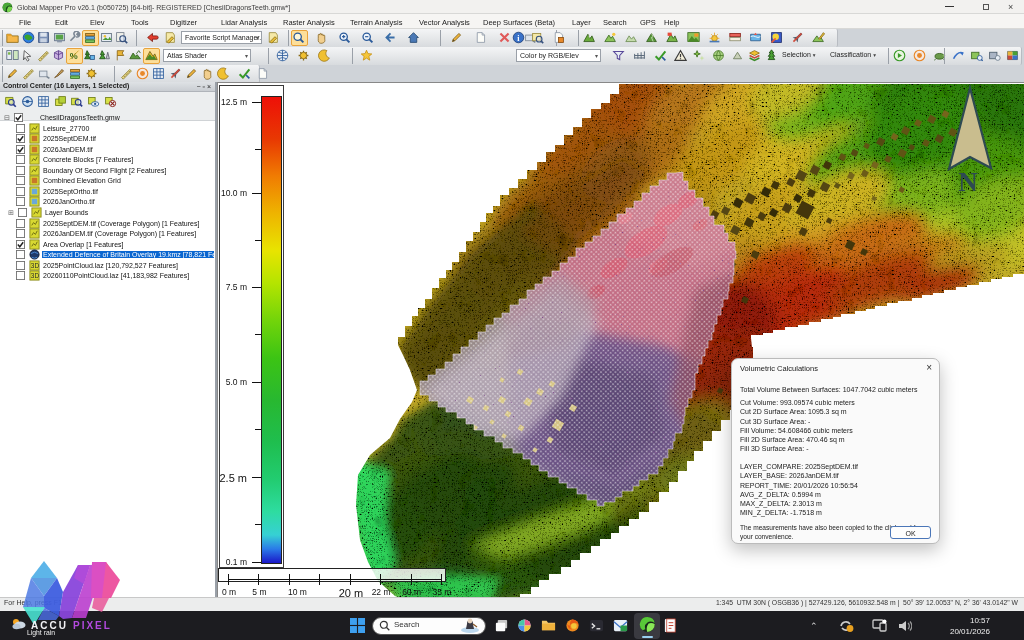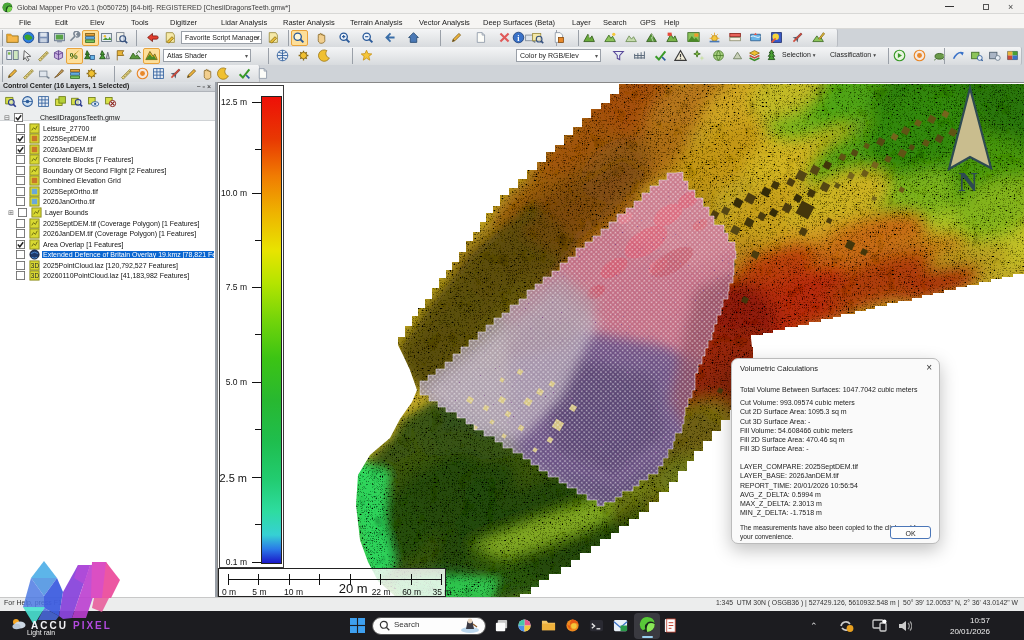--- a/index.html
+++ b/index.html
@@ -711,34 +711,34 @@
     <div class="abs" style="left:35px;top:248px;width:6px;height:1px;background:#111"></div>
     <div class="abs serif" style="right:36px;top:291px;font-size:8.5px;white-space:nowrap">5.0 m</div>
     <div class="abs" style="left:32px;top:296px;width:9px;height:1px;background:#111"></div>
     <div class="abs" style="left:35px;top:343px;width:6px;height:1px;background:#111"></div>
     <div class="abs serif" style="right:36px;top:386px;font-size:11px;white-space:nowrap">2.5 m</div>
     <div class="abs" style="left:32px;top:391px;width:9px;height:1px;background:#111"></div>
     <div class="abs" style="left:35px;top:438px;width:6px;height:1px;background:#111"></div>
     <div class="abs serif" style="right:36px;top:471px;font-size:8.5px;white-space:nowrap">0.1 m</div>
     <div class="abs" style="left:32px;top:476px;width:9px;height:1px;background:#111"></div>
   </div>
-<div class="abs" style="left:218px;top:568px;width:228px;height:29px;background:rgba(255,255,255,0.82);border:1px solid #222">
+<div class="abs" style="left:218px;top:568px;width:228px;height:14px;background:rgba(255,255,255,0.82);border:1px solid #222">
     <div class="abs" style="left:9px;top:10px;width:213px;height:1px;background:#111"></div>
     <div class="abs" style="left:9.0px;top:5px;width:1px;height:11px;background:#111"></div>
     <div class="abs" style="left:39.4px;top:5px;width:1px;height:11px;background:#111"></div>
     <div class="abs" style="left:69.9px;top:5px;width:1px;height:11px;background:#111"></div>
     <div class="abs" style="left:100.3px;top:5px;width:1px;height:11px;background:#111"></div>
     <div class="abs" style="left:130.7px;top:5px;width:1px;height:11px;background:#111"></div>
     <div class="abs" style="left:161.1px;top:5px;width:1px;height:11px;background:#111"></div>
     <div class="abs" style="left:191.6px;top:5px;width:1px;height:11px;background:#111"></div>
     <div class="abs" style="left:222.0px;top:5px;width:1px;height:11px;background:#111"></div>
     <div class="abs serif" style="left:-2.0px;top:18px;width:24px;text-align:center;font-size:8.5px;white-space:nowrap">0 m</div>
     <div class="abs serif" style="left:28.4px;top:18px;width:24px;text-align:center;font-size:8.5px;white-space:nowrap">5 m</div>
-    <div class="abs serif" style="left:60px;top:18px;width:24px;text-align:right;font-size:8.5px;white-space:nowrap">10 m</div>
-    <div class="abs serif" style="left:119.7px;top:12px;width:24px;text-align:center;font-size:13px;white-space:nowrap">20 m</div>
+    <div class="abs serif" style="left:69px;top:18px;width:24px;text-align:left;font-size:8.5px;white-space:nowrap">10 m</div>
+    <div class="abs serif" style="left:119.7px;top:18px;width:24px;text-align:center;font-size:11px;white-space:nowrap">20 m</div>
     <div class="abs serif" style="left:150.1px;top:18px;width:24px;text-align:center;font-size:8.5px;white-space:nowrap">22 m</div>
     <div class="abs serif" style="left:180.6px;top:18px;width:24px;text-align:center;font-size:8.5px;white-space:nowrap">60 m</div>
     <div class="abs serif" style="left:211.0px;top:18px;width:24px;text-align:center;font-size:8.5px;white-space:nowrap">35 m</div>
   </div>
 <div class="abs dlg" style="left:731px;top:358px;width:209px;height:186px">
     <div class="abs" style="left:8px;top:5px;font-size:7.5px;color:#1a1a1a">Volumetric Calculations</div>
     <div class="abs" style="right:7px;top:3px;font-size:10px;color:#333">×</div>
     <div class="abs" style="left:8px;top:26px;font-size:7px;color:#1a1a1a;line-height:9.3px;white-space:pre">Total Volume Between Surfaces: 1047.7042 cubic meters</div>
     <div class="abs" style="left:8px;top:39px;font-size:7px;color:#1a1a1a;line-height:9.3px">Cut Volume: 993.09574 cubic meters<br>Cut 2D Surface Area: 1095.3 sq m<br>Cut 3D Surface Area:  -<br>Fill Volume: 54.608466 cubic meters<br>Fill 2D Surface Area: 470.46 sq m<br>Fill 3D Surface Area:  -</div>
     <div class="abs" style="left:8px;top:103px;font-size:7px;color:#1a1a1a;line-height:9.3px">LAYER_COMPARE: 2025SeptDEM.tif<br>LAYER_BASE: 2026JanDEM.tif<br>REPORT_TIME: 20/01/2026 10:56:54<br>AVG_Z_DELTA: 0.5994 m<br>MAX_Z_DELTA: 2.3013 m<br>MIN_Z_DELTA: -1.7518 m</div>

